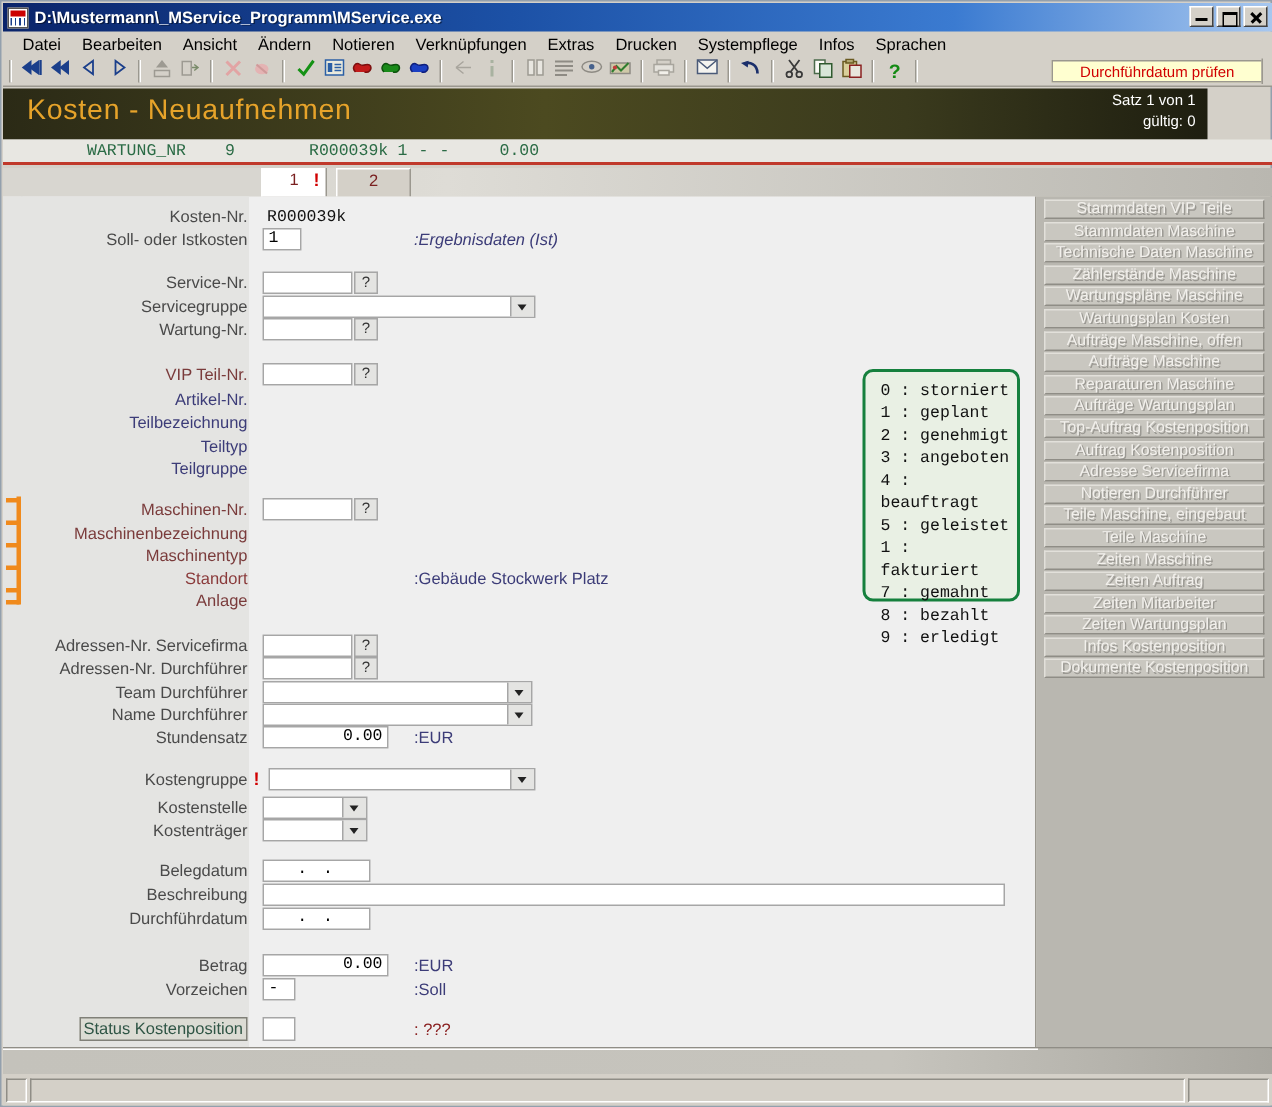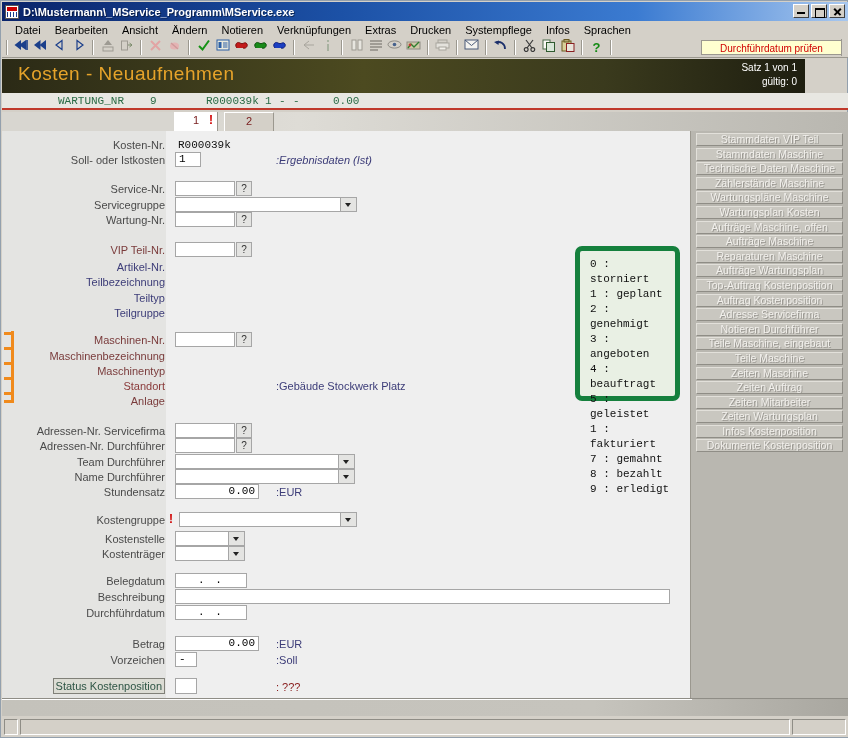--- a/index.html
+++ b/index.html
@@ -173,21 +173,21 @@
   }
   .suffix.q{color:#8a2020;}
   .bang{position:absolute;color:#d00000;font-size:12px;font-weight:bold;line-height:14px;}
 
   .gmark{position:absolute;left:3px;width:9px;height:3px;background:#f08a1c;}
   .gmarkbar{position:absolute;left:10px;width:3px;background:#f08a1c;}
 
   
   #legend{
     position:absolute;left:574px;top:245px;width:105px;height:155px;
-    background:#e9f0e4;border:5px solid #15803d;border-radius:7px;
+    background:#e9f0e4;border:2px solid #15803d;border-radius:7px;
     font-family:"Liberation Mono", monospace;font-size:11px;color:#111;
     padding:6px 0 0 10px;box-sizing:border-box;line-height:15px;
   }
 
   
   #statuslbl{
     position:absolute;right:0;top:0;
     background:#dcdcd4;border:1px solid #808078;
     color:#2f5545;font-size:11px;line-height:14px;padding:0 2px;
     white-space:nowrap;
@@ -650,21 +650,21 @@
     <div>3 : angeboten</div>
     <div>4 : beauftragt</div>
     <div>5 : geleistet</div>
     <div>1 : fakturiert</div>
     <div>7 : gemahnt</div>
     <div>8 : bezahlt</div>
     <div>9 : erledigt</div>
   </div>
 
   <div id="sidebar">
-    <div class="sbtn">Stammdaten VIP Teil</div>
+    <div class="sbtn">Stammdaten VIP Teile</div>
     <div class="sbtn">Stammdaten Maschine</div>
     <div class="sbtn">Technische Daten Maschine</div>
     <div class="sbtn">Zählerstände Maschine</div>
     <div class="sbtn">Wartungspläne Maschine</div>
     <div class="sbtn">Wartungsplan Kosten</div>
     <div class="sbtn">Aufträge Maschine, offen</div>
     <div class="sbtn">Aufträge Maschine</div>
     <div class="sbtn">Reparaturen Maschine</div>
     <div class="sbtn">Aufträge Wartungsplan</div>
     <div class="sbtn">Top-Auftrag Kostenposition</div>

